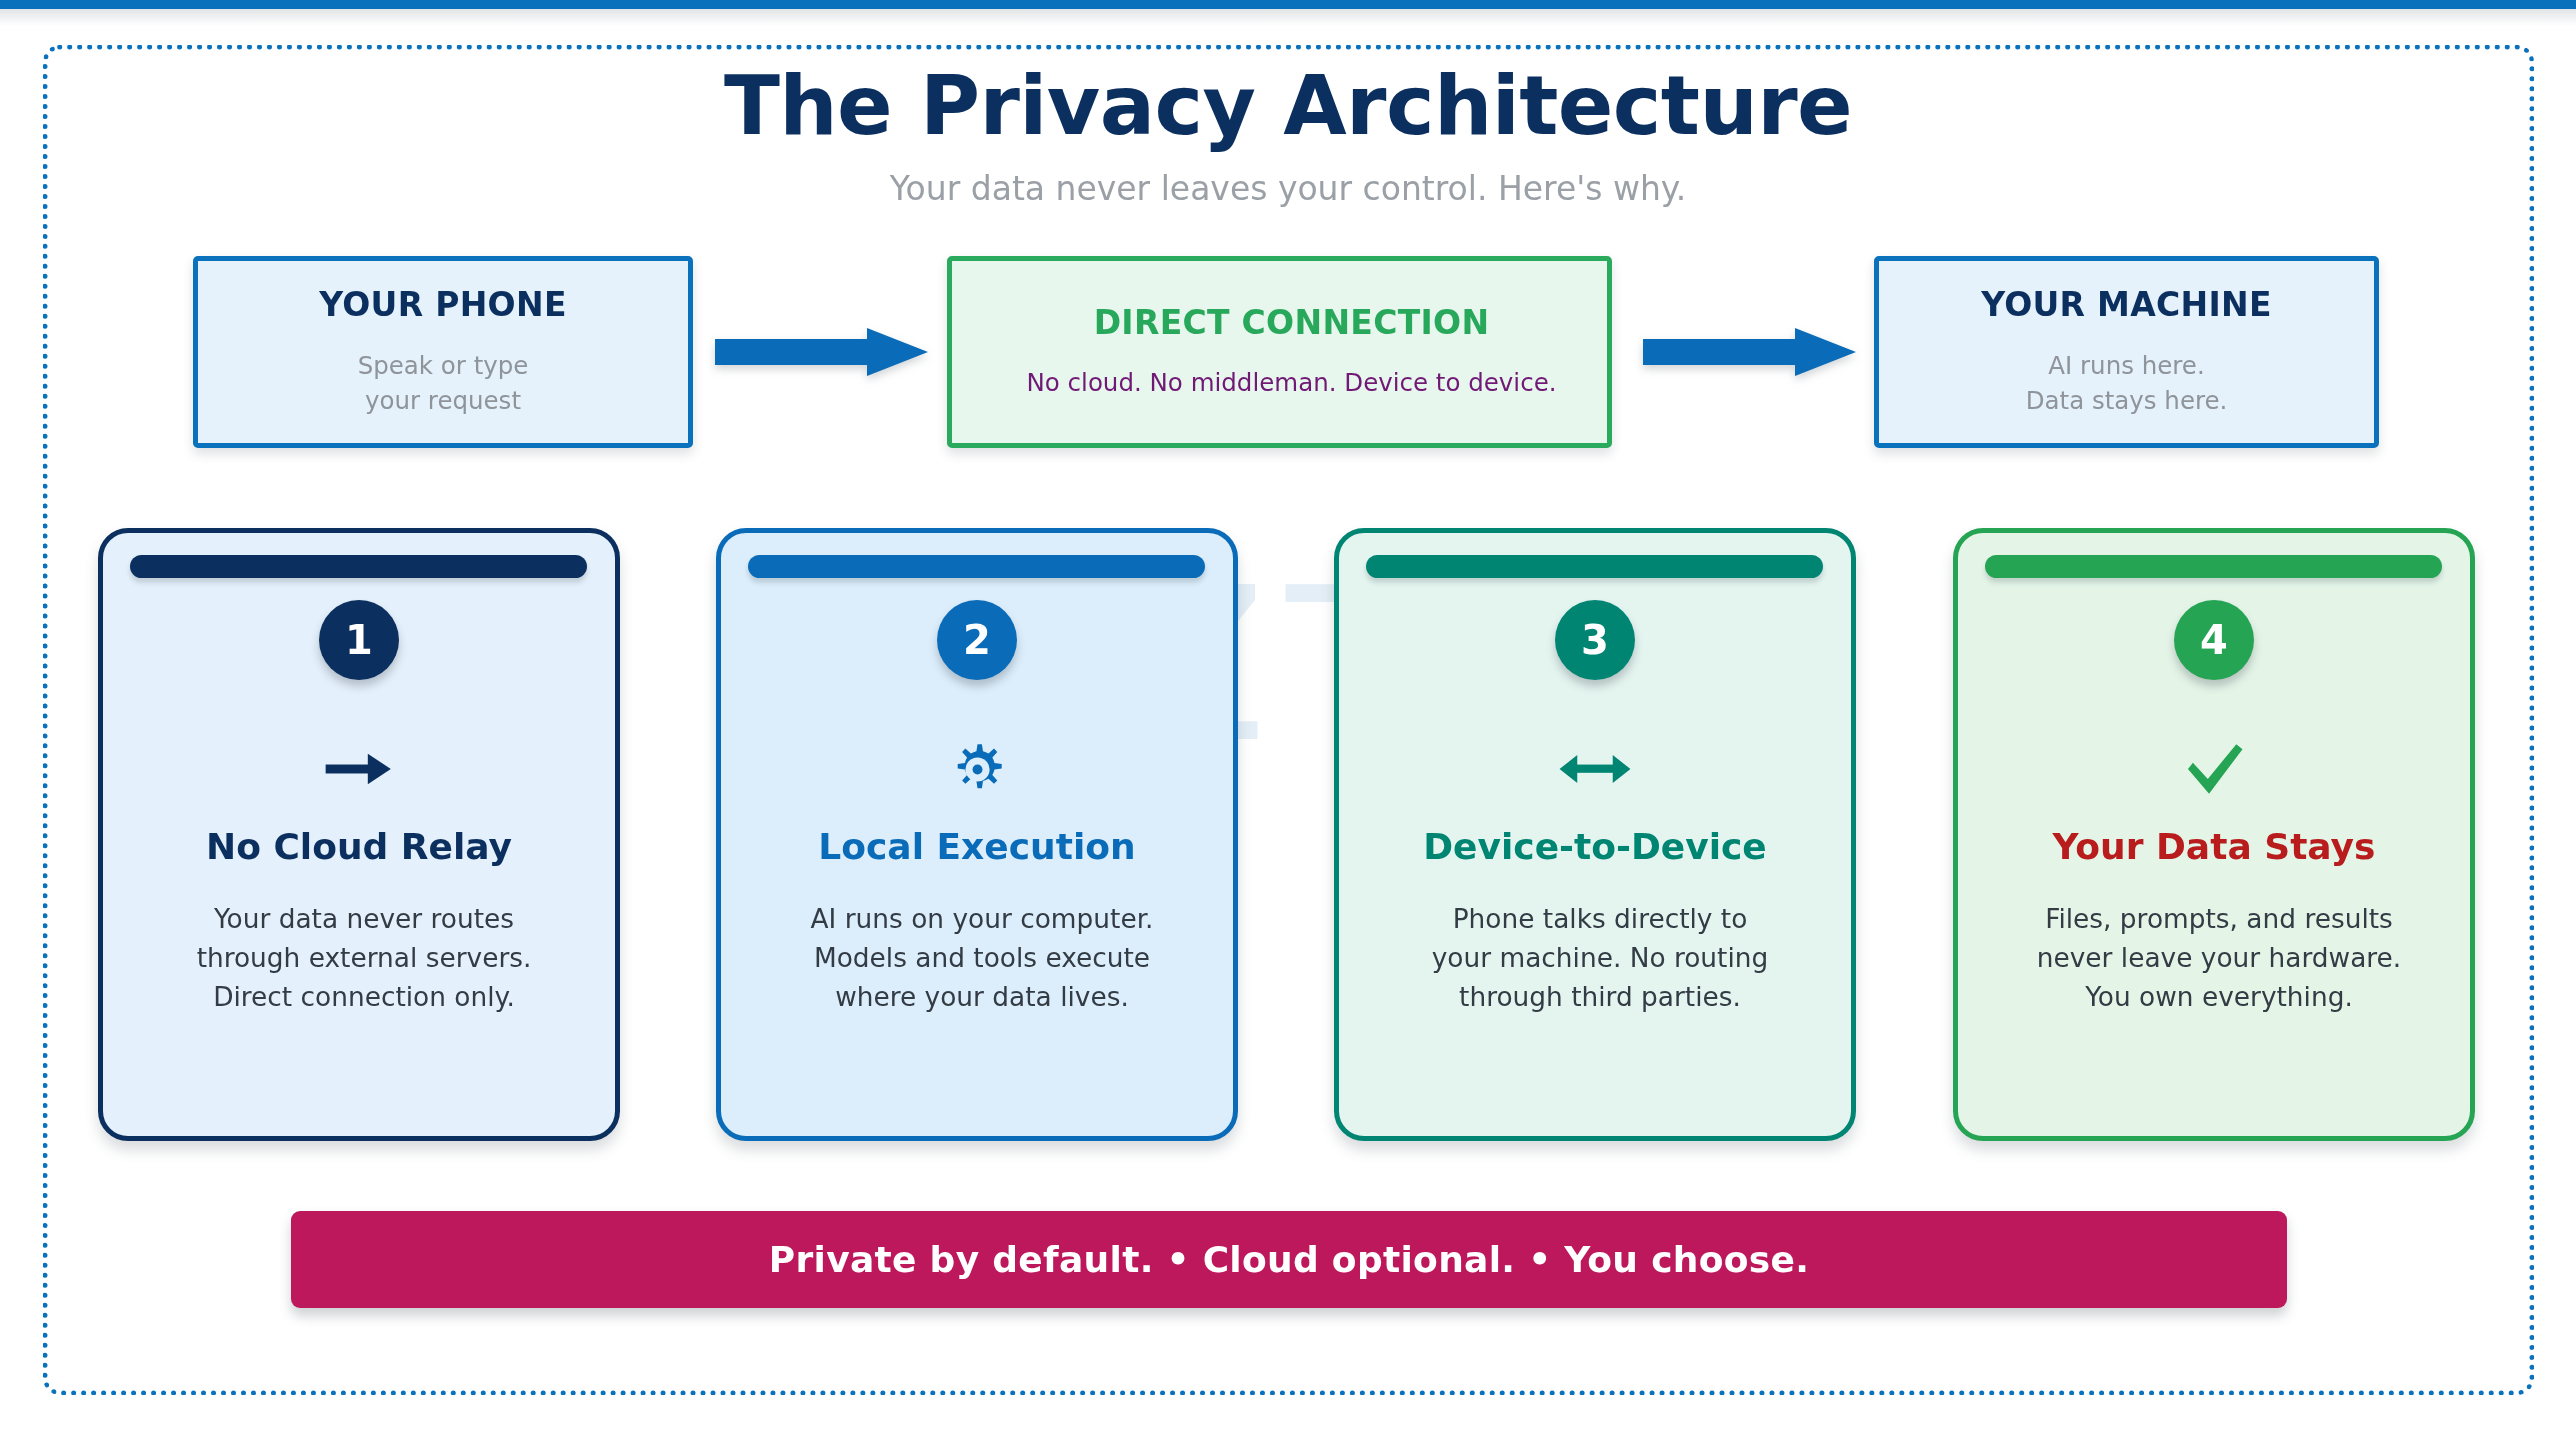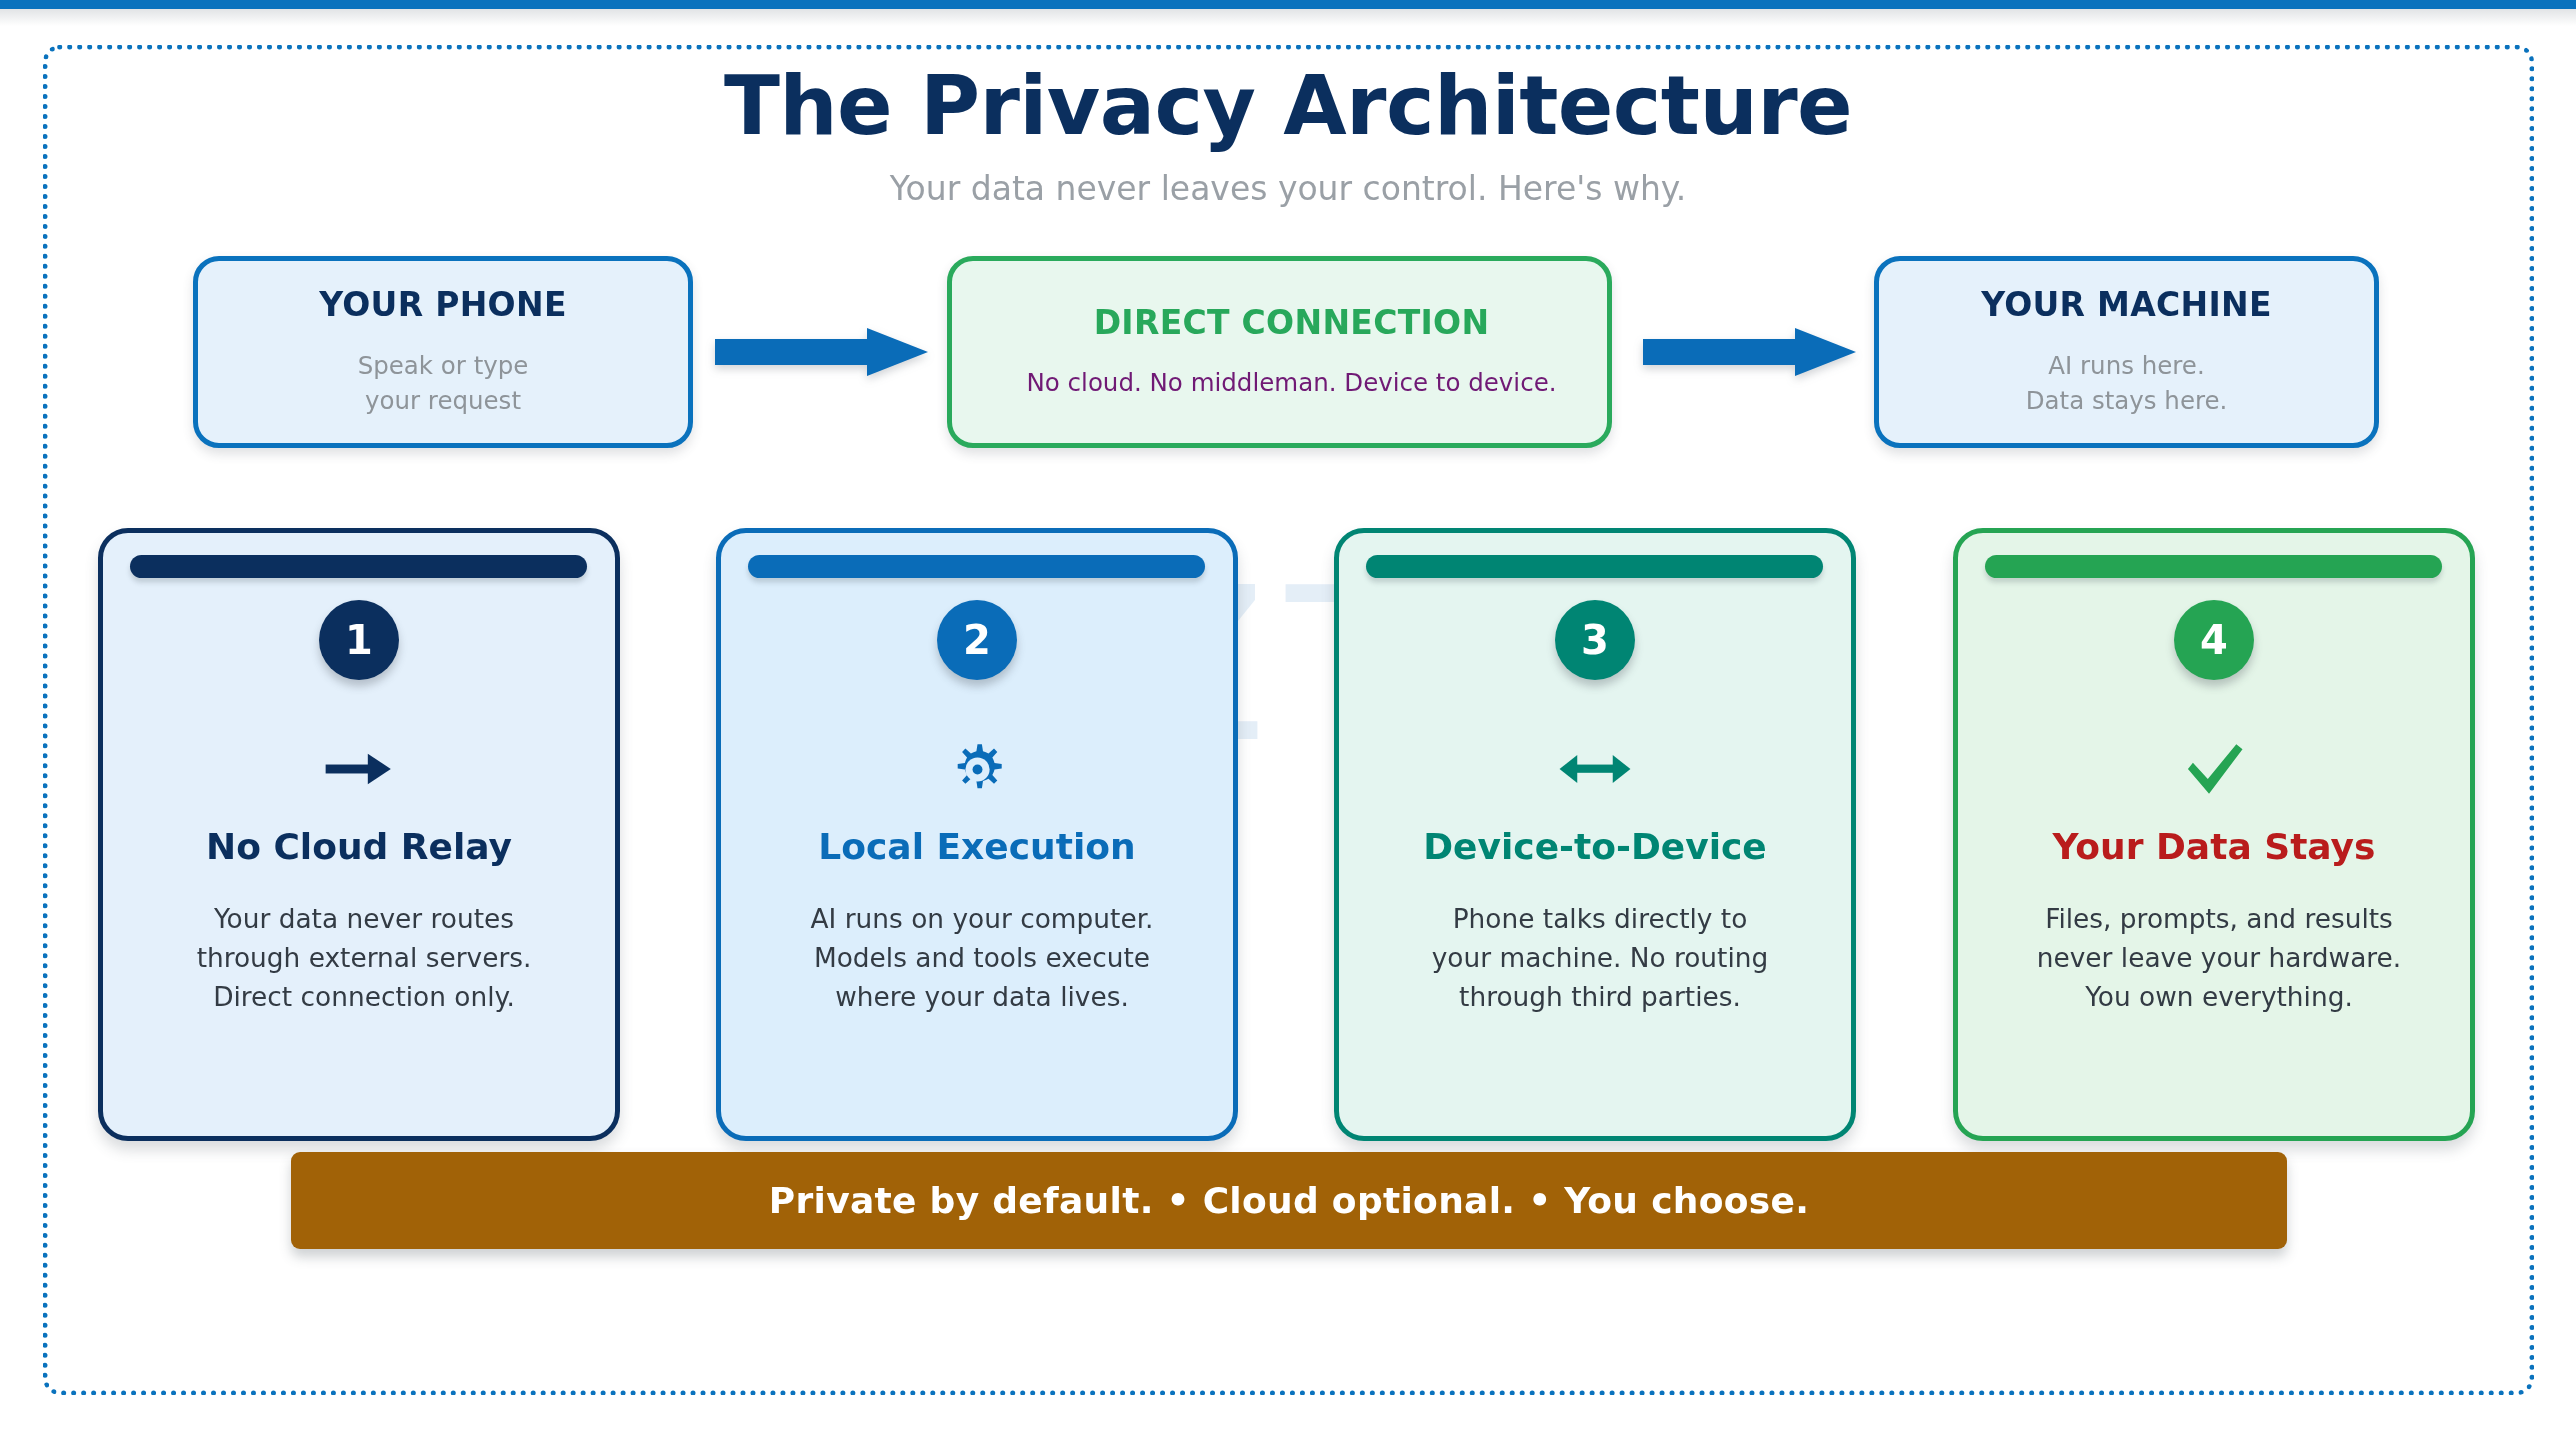--- a/index.html
+++ b/index.html
@@ -93,21 +93,21 @@
     top: 256px;
     left: 0;
     width: 2576px;
     height: 193px;
     z-index: 3;
   }
   .flow-box {
     position: absolute;
     top: 0;
     height: 192px;
-    border-radius: 26px;
+    border-radius: 5px;
     box-sizing: border-box;
     box-shadow: 0 5.2px 10.3px rgba(60,70,80,0.16);
     display: flex;
     flex-direction: column;
     align-items: center;
     justify-content: center;
   }
   .flow-box.fb-phone {
     left: 193px; width: 500px;
     background: #e5f1fb;
@@ -258,24 +258,24 @@
     text-align: center;
     font-size: 26.4px;
     line-height: 1.48;
     color: #333b44;
   }
 
   
   .banner {
     position: absolute;
     left: 291px;
-    top: 1152px;
+    top: 1211px;
     width: 1996px;
     height: 97px;
-    background: #a16207;
+    background: #be185d;
     border-radius: 9px;
     display: flex;
     align-items: center;
     justify-content: center;
     color: #ffffff;
     font-size: 36px;
     font-weight: bold;
     box-shadow: 0 7.7px 11.6px rgba(70,80,90,0.26);
     z-index: 3;
     letter-spacing: 0.3px;

